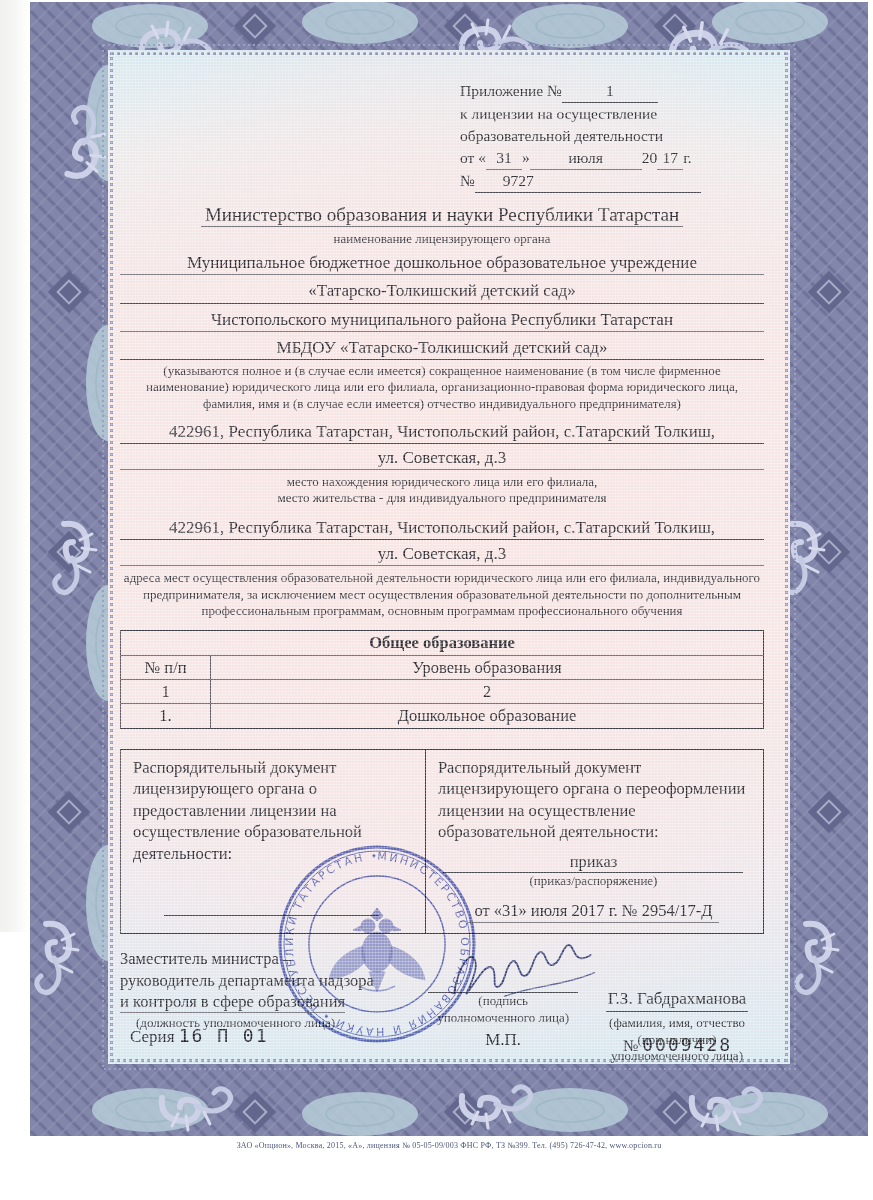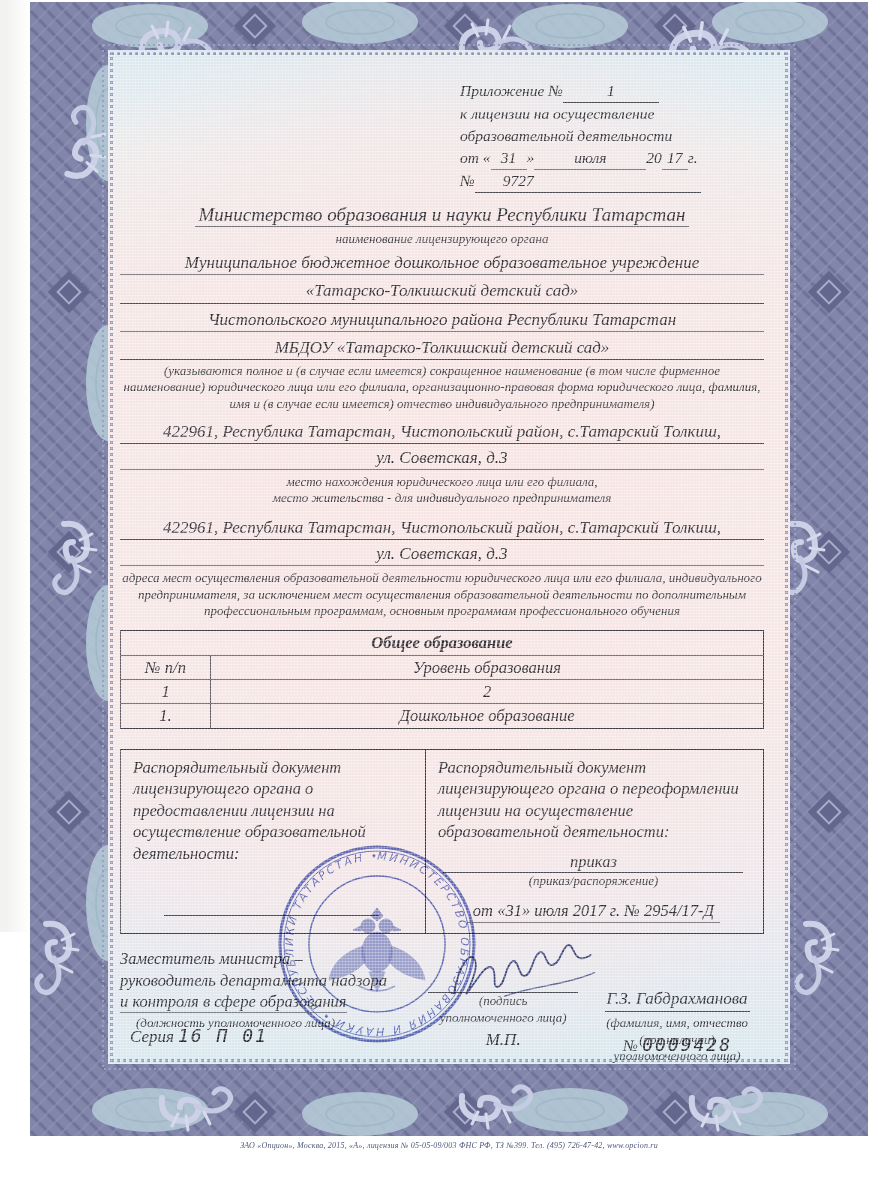--- a/index.html
+++ b/index.html
@@ -1,18 +1,18 @@
 <!DOCTYPE html>
 <html><head>
 <meta charset="utf-8">
 <style>
   * { margin:0; padding:0; box-sizing:border-box; }
   html,body { width:873px; height:1200px; background:#ffffff; overflow:hidden;
               font-family:"Liberation Serif","DejaVu Serif",serif; }
-  .page { position:relative; width:873px; height:932px; background:linear-gradient(90deg,#f2f2f0 0 6px,#ffffff 30px);font-style:italic; }
+  .page { position:relative; width:873px; height:932px; background:linear-gradient(90deg,#f2f2f0 0 6px,#ffffff 30px); }
 
   
   .frame { position:absolute; left:30px; top:2px; width:838px; height:1134px; }
   .frame svg.border-art { position:absolute; inset:0; display:block; }
 
   
   .paper { position:absolute; left:78px; top:48px; width:682px; height:1014px; overflow:hidden;
            background:
              radial-gradient(ellipse 70% 55% at 50% 46%, rgba(248,229,227,.95) 0%, rgba(246,229,229,.85) 55%, rgba(246,229,229,0) 100%),
              linear-gradient(180deg,#d9e9f0 0%, #ecebec 10%, #f4e7e7 22%, #f6e8e6 60%, #ede7ec 82%, #d8e8ef 100%);

